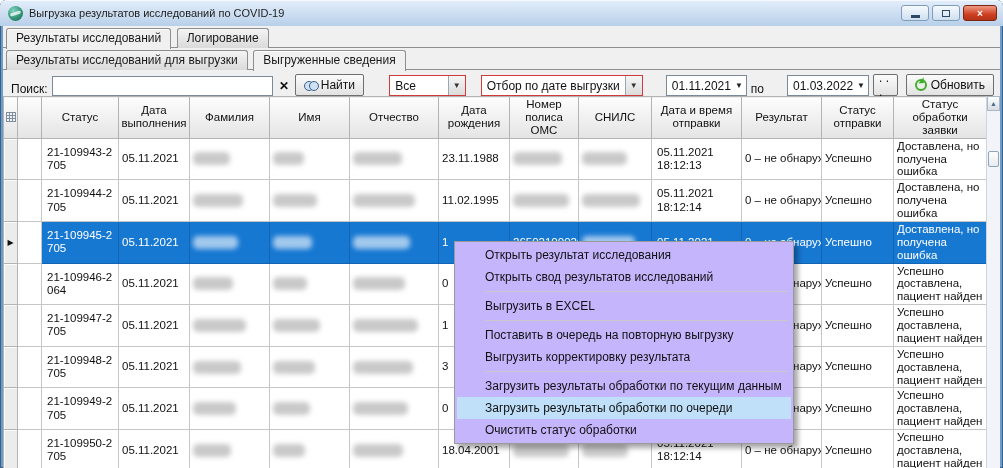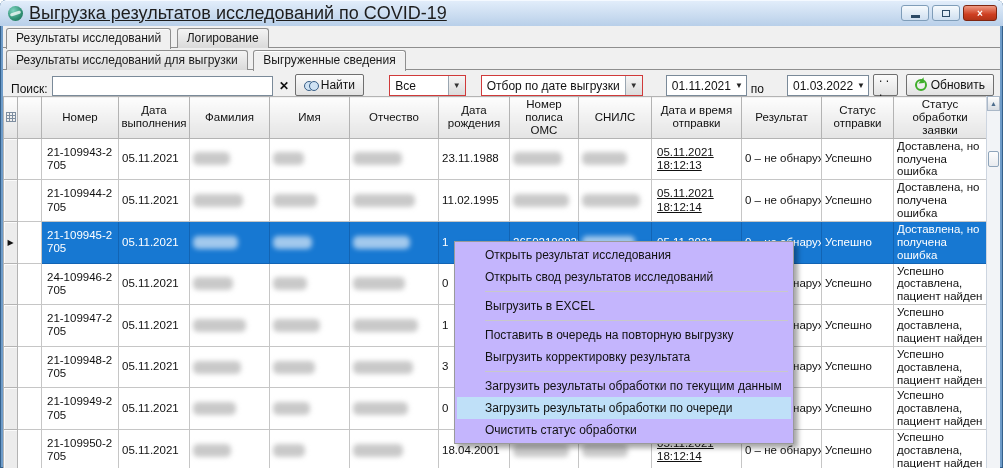--- a/index.html
+++ b/index.html
@@ -12,21 +12,21 @@
        box-shadow:inset 0 0 0 1px #35618c;}
   #titlebar{position:absolute;left:0;top:0;right:0;height:26px;
        background:linear-gradient(#e3eefb,#cadcf0 60%,#b8cfe9);
        border-radius:6px 6px 0 0;display:flex;align-items:center;
        padding:0 6px;box-shadow:inset 0 1px 0 #f4f9ff;}
   .app-icon{width:15px;height:15px;border-radius:50%;
        background:radial-gradient(circle at 35% 30%,#7fd4c0,#2f8f72 60%,#1d6a54);
        position:relative;margin:0 6px 0 2px;flex:0 0 auto;}
   .app-icon::after{content:"";position:absolute;left:2px;top:6px;width:11px;height:3px;
        background:rgba(255,255,255,.75);border-radius:2px;transform:rotate(-18deg);}
-  #title-text{font-size:18px;color:#1d1d1d;flex:1 1 auto;white-space:nowrap;overflow:hidden;text-decoration:underline;}
+  #title-text{font-size:11px;color:#1d1d1d;flex:1 1 auto;white-space:nowrap;overflow:hidden;}
   .win-btns{display:flex;gap:3px;align-items:center;}
   .win-btn{height:16px;border:1px solid #7f9db9;border-radius:3px;
        background:linear-gradient(#f6fafd,#cfdff0);display:flex;align-items:center;justify-content:center;
        font-size:9px;color:#2c4a66;}
   .win-btn.min{width:28px;}
   .win-btn.max{width:28px;}
   .win-btn.close{width:34px;background:linear-gradient(#ef9a83,#ce3f22 60%,#b23418);
        border-color:#7e2510;color:#fff;font-weight:bold;font-size:10px;}
   .glyph-min{width:9px;height:3px;background:#2c4a66;margin-top:6px;}
   .glyph-max{width:8px;height:7px;border:1px solid #2c4a66;}
@@ -75,21 +75,21 @@
   table{border-collapse:collapse;table-layout:fixed;width:983px;}
   th{background:linear-gradient(#fdfdfd,#e4e4e4);border:1px solid #b3b3b3;
      font-size:11.5px;font-weight:normal;color:#111;text-align:center;height:27px;
      padding:1px 2px;line-height:1.12;overflow:hidden;}
   td{border:1px solid #c6c6c6;background:#fff;font-size:11.5px;color:#111;height:37px;
      padding:1px 3px;overflow:hidden;vertical-align:middle;line-height:1.15;}
   td.c-mark{background:#ececec;border:1px solid #b3b3b3;box-shadow:inset 1px 1px 0 #fbfbfb;
      text-align:center;font-size:8px;color:#111;padding:0;}
   td.c-gap{background:#fff;}
   td.c-number{word-break:break-all;padding-left:5px;margin-top:36px;}
-  td.c-sent{padding-left:5px;text-decoration:underline;}
+  td.c-sent{padding-left:5px;}
   td.c-result{white-space:nowrap;}
   td.c-request_status{line-height:1.12;}
   tr.selected td.sel{background:#1778d2;color:#fff;border-color:#1264b4;}
   .blob{height:13px;border-radius:5px;background:#c9c9c9;filter:blur(2.5px);}
   tr.selected .blob{background:rgba(255,255,255,.6);}
   .grid-icon{width:10px;height:10px;margin:0 auto;
      background-image:repeating-linear-gradient(#7e8ea0 0 1px,transparent 1px 3px),
                       repeating-linear-gradient(90deg,#7e8ea0 0 1px,transparent 1px 3px);}
   
   #vscroll{position:absolute;right:0;top:70px;bottom:0;width:14px;background:#f2f4f7;
@@ -187,21 +187,21 @@
             <col style="width: 80px;">
             <col style="width: 72px;">
             <col style="width: 93px;">
           </colgroup>
         <thead id="grid-head">
             <tr>
               <th>
                 <div class="grid-icon"></div>
               </th>
               <th></th>
-              <th>Номер</th>
+              <th>Статус</th>
               <th>Дата выполнения</th>
               <th>Фамилия</th>
               <th>Имя</th>
               <th>Отчество</th>
               <th>Дата рождения</th>
               <th>Номер полиса ОМС</th>
               <th>СНИЛС</th>
               <th>Дата и время отправки</th>
               <th>Результат</th>
               <th>Статус отправки</th>
@@ -281,21 +281,21 @@
                 <div class="blob" style="width: 53px;"></div>
               </td>
               <td class="c-sent sel">05.11.2021</td>
               <td class="c-result sel">0 – не обнаружен</td>
               <td class="c-send_status sel">Успешно</td>
               <td class="c-request_status sel">Доставлена, но получена ошибка</td>
             </tr>
             <tr>
               <td class="c-mark"></td>
               <td class="c-gap"></td>
-              <td class="c-number sel">24-109946-2705</td>
+              <td class="c-number sel">21-109946-2064</td>
               <td class="c-exec_date sel">05.11.2021</td>
               <td class="c-surname sel">
                 <div class="blob" style="width: 40px;"></div>
               </td>
               <td class="c-name sel">
                 <div class="blob" style="width: 34px;"></div>
               </td>
               <td class="c-patronymic sel">
                 <div class="blob" style="width: 52px;"></div>
               </td>

